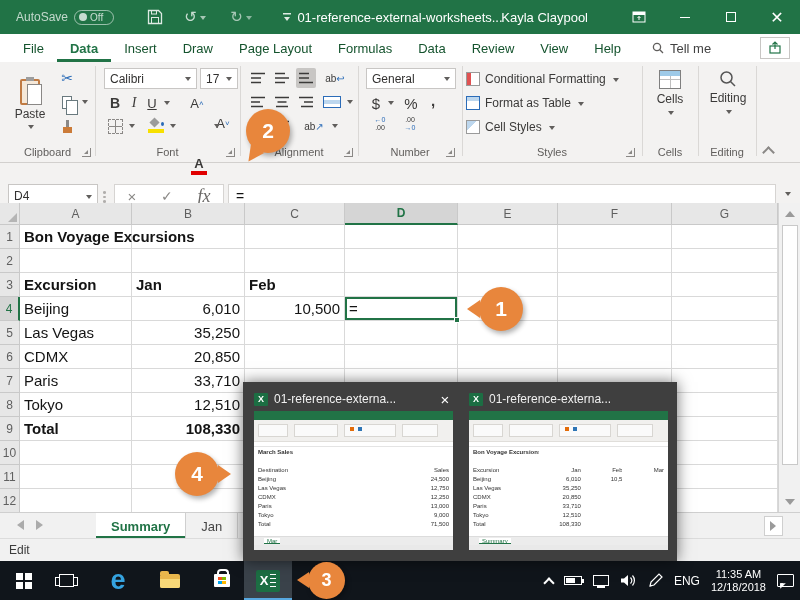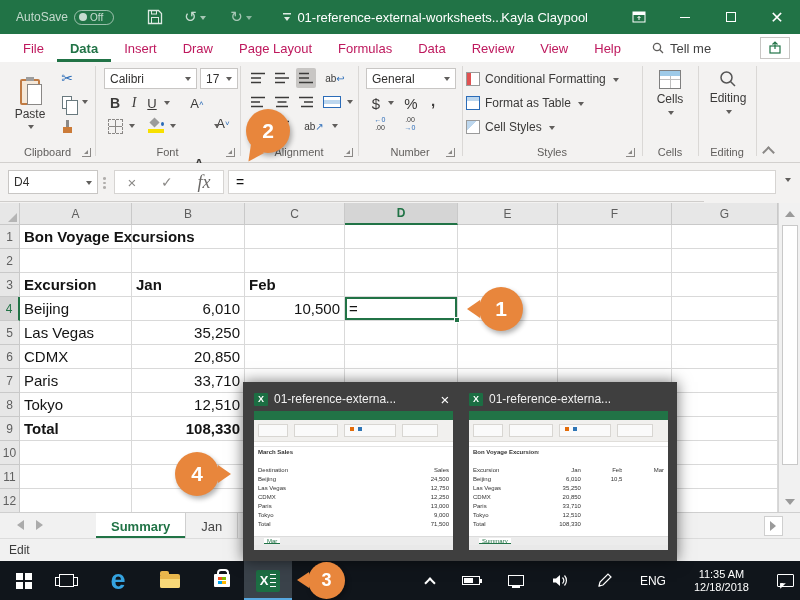--- a/index.html
+++ b/index.html
@@ -17,21 +17,21 @@
   .qat-btn{width:26px;justify-content:center;color:#fff;opacity:.85;font-size:15px;}
   #doc-title{left:0;width:800px;justify-content:center;font-size:13px;pointer-events:none;}
   #user-name{right:212px;font-size:13px;}
   .winctl{width:46px;justify-content:center;cursor:default;}
   .caret-dn{display:inline-block;width:0;height:0;border:3px solid transparent;border-top:4px solid rgba(255,255,255,.8);margin-left:3px;margin-top:4px;}
   .box-max{width:10px;height:10px;border:1px solid #fff;}
   .minus-glyph{width:10px;height:1px;background:#fff;}
 
   
   #tabrow{position:absolute;left:0;top:34px;width:800px;height:28px;background:#fff;display:flex;align-items:stretch;padding-left:10px;}
-  .rtab{display:flex;align-items:center;padding:0 13px;font-size:13px;color:#be185d;}
+  .rtab{display:flex;align-items:center;padding:0 13px;font-size:13px;color:#14532d;}
   .rtab.active{color:#217346;font-weight:bold;box-shadow:inset 0 -3px 0 #217346;}
   #tellme{display:flex;align-items:center;gap:6px;margin-left:18px;font-size:13px;color:#424242;}
   #share-btn{position:absolute;right:10px;top:3px;width:30px;height:22px;border:1px solid #c8c6c4;background:#fff;display:flex;align-items:center;justify-content:center;}
 
   
   #ribbon{position:absolute;left:0;top:62px;width:800px;height:101px;background:#f3f2f1;border-bottom:1px solid #d2d0ce;}
   .rsep{position:absolute;top:4px;width:1px;height:90px;background:#dad8d6;}
   .grp-label{position:absolute;top:84px;height:14px;font-size:11px;color:#605e5c;text-align:center;}
   .dlg{position:absolute;width:9px;height:9px;border-right:1px solid #8a8886;border-bottom:1px solid #8a8886;}
   .dlg::after{content:"";position:absolute;right:2px;bottom:2px;width:0;height:0;border-left:4px solid transparent;border-top:4px solid transparent;border-right:4px solid #8a8886;}
@@ -79,21 +79,21 @@
   .ft-icon{width:14px;height:14px;border:1px solid #2b6cb8;background:linear-gradient(#bdd7ee 30%,#fff 30%,#fff 48%,#cfcfcf 48%,#cfcfcf 52%,#fff 52%);}
   .cs-icon{width:14px;height:14px;border:1px solid #9a9a9a;background:linear-gradient(135deg,#bdd7ee 40%,#fff 40%);}
   .bigbtn{position:absolute;top:4px;width:52px;height:78px;display:flex;flex-direction:column;align-items:center;gap:3px;color:#3b3a39;font-size:12px;padding-top:4px;}
   .cells-icon{width:22px;height:19px;border:1px solid #7f7f7f;background:
      linear-gradient(#9ecae8,#9ecae8) top/100% 5px no-repeat,
      linear-gradient(#bfbfbf,#bfbfbf) center/100% 1px no-repeat,
      linear-gradient(#bfbfbf,#bfbfbf) center/1px 100% no-repeat,#fff;}
   .collapse-chev{position:absolute;left:764px;top:86px;width:9px;height:9px;border-left:2px solid #8a8886;border-top:2px solid #8a8886;transform:rotate(45deg);}
 
   
-  #formulabar{position:absolute;left:0;top:163px;width:704px;height:39px;background:#f3f2f1;border-bottom:1px solid #cfcdcb;}
+  #formulabar{position:absolute;left:0;top:177px;width:704px;height:39px;background:#f3f2f1;border-bottom:1px solid #cfcdcb;}
   #namebox{left:8px;top:7px;width:90px;}
   .vdots{position:absolute;left:103px;top:14px;width:3px;height:12px;display:flex;flex-direction:column;gap:2px;}
   .vdots i{width:3px;height:3px;border-radius:50%;background:#b0aeac;}
   #fb-buttons{position:absolute;left:114px;top:7px;width:110px;height:24px;background:#fff;border:1px solid #d6d4d2;display:flex;align-items:center;justify-content:space-around;}
   .fbx{color:#8a8886;font-size:15px;}
   .fbcheck{color:#8a8886;font-size:14px;}
   .fbfx{color:#6a6866;font-size:18px;font-style:italic;font-family:"Liberation Serif",serif;}
   #fb-input{position:absolute;left:228px;top:7px;width:548px;height:24px;background:#fff;border:1px solid #d6d4d2;display:flex;align-items:center;padding-left:7px;font-size:14px;color:#111;}
   #fb-expand{position:absolute;left:783px;top:15px;}
 
@@ -147,21 +147,21 @@
   .folder::after{content:"";position:absolute;left:0;bottom:0;width:20px;height:9px;background:#f8d878;border-radius:0 0 2px 2px;}
   .storebag{position:relative;width:16px;height:13px;background:#fff;border-radius:1px;}
   .storebag::before{content:"";position:absolute;left:3px;top:-5px;width:8px;height:6px;border:2px solid #fff;border-bottom:none;border-radius:4px 4px 0 0;}
   .storegrid{position:absolute;left:4px;top:3px;width:8px;height:7px;background:
      linear-gradient(90deg,#f25022 48%,#10151b 48%,#10151b 52%,#7fba00 52%) top/100% 48% no-repeat,
      linear-gradient(90deg,#00a4ef 48%,#10151b 48%,#10151b 52%,#ffb900 52%) bottom/100% 48% no-repeat;}
   #excel-task{left:244px;width:48px;background:#3a424a;}
   #excel-task::after{content:"";position:absolute;left:0;bottom:0;width:48px;height:2px;background:#57a8e0;}
   .xlicon{width:24px;height:22px;background:#1c6e43;border-radius:2px;display:flex;align-items:center;justify-content:center;gap:2px;color:#fff;font-weight:bold;font-size:13px;}
   .xlgrid{width:6px;height:14px;background:repeating-linear-gradient(#fff 0 1px,transparent 1px 4px);}
-  #tray{position:absolute;right:6px;top:0;height:39px;display:flex;align-items:center;gap:28px;color:#fff;}
+  #tray{position:absolute;right:6px;top:0;height:39px;display:flex;align-items:center;gap:11px;color:#fff;}
   .chev-up{width:8px;height:8px;border-left:2px solid #fff;border-top:2px solid #fff;transform:rotate(45deg);margin-top:4px;}
   .battery{position:relative;width:18px;height:9px;border:1px solid #fff;}
   .battery::after{content:"";position:absolute;right:-3px;top:2px;width:2px;height:4px;background:#fff;}
   .battery::before{content:"";position:absolute;left:1px;top:1px;width:9px;height:5px;background:#fff;}
   .netmon{position:relative;width:16px;height:11px;border:1px solid #fff;}
   .netmon::after{content:"";position:absolute;left:3px;bottom:-3px;width:8px;height:2px;background:#fff;}
   .lang{font-size:12px;}
   .clock{font-size:11px;line-height:13px;text-align:center;}
   .bubble{position:relative;width:17px;height:13px;border:1px solid #fff;border-radius:1px;}
   .bubble::after{content:"";position:absolute;left:1px;bottom:-4px;width:0;height:0;border:4px solid transparent;border-top:4px solid #fff;border-left:4px solid #fff;transform:scale(.7);}

